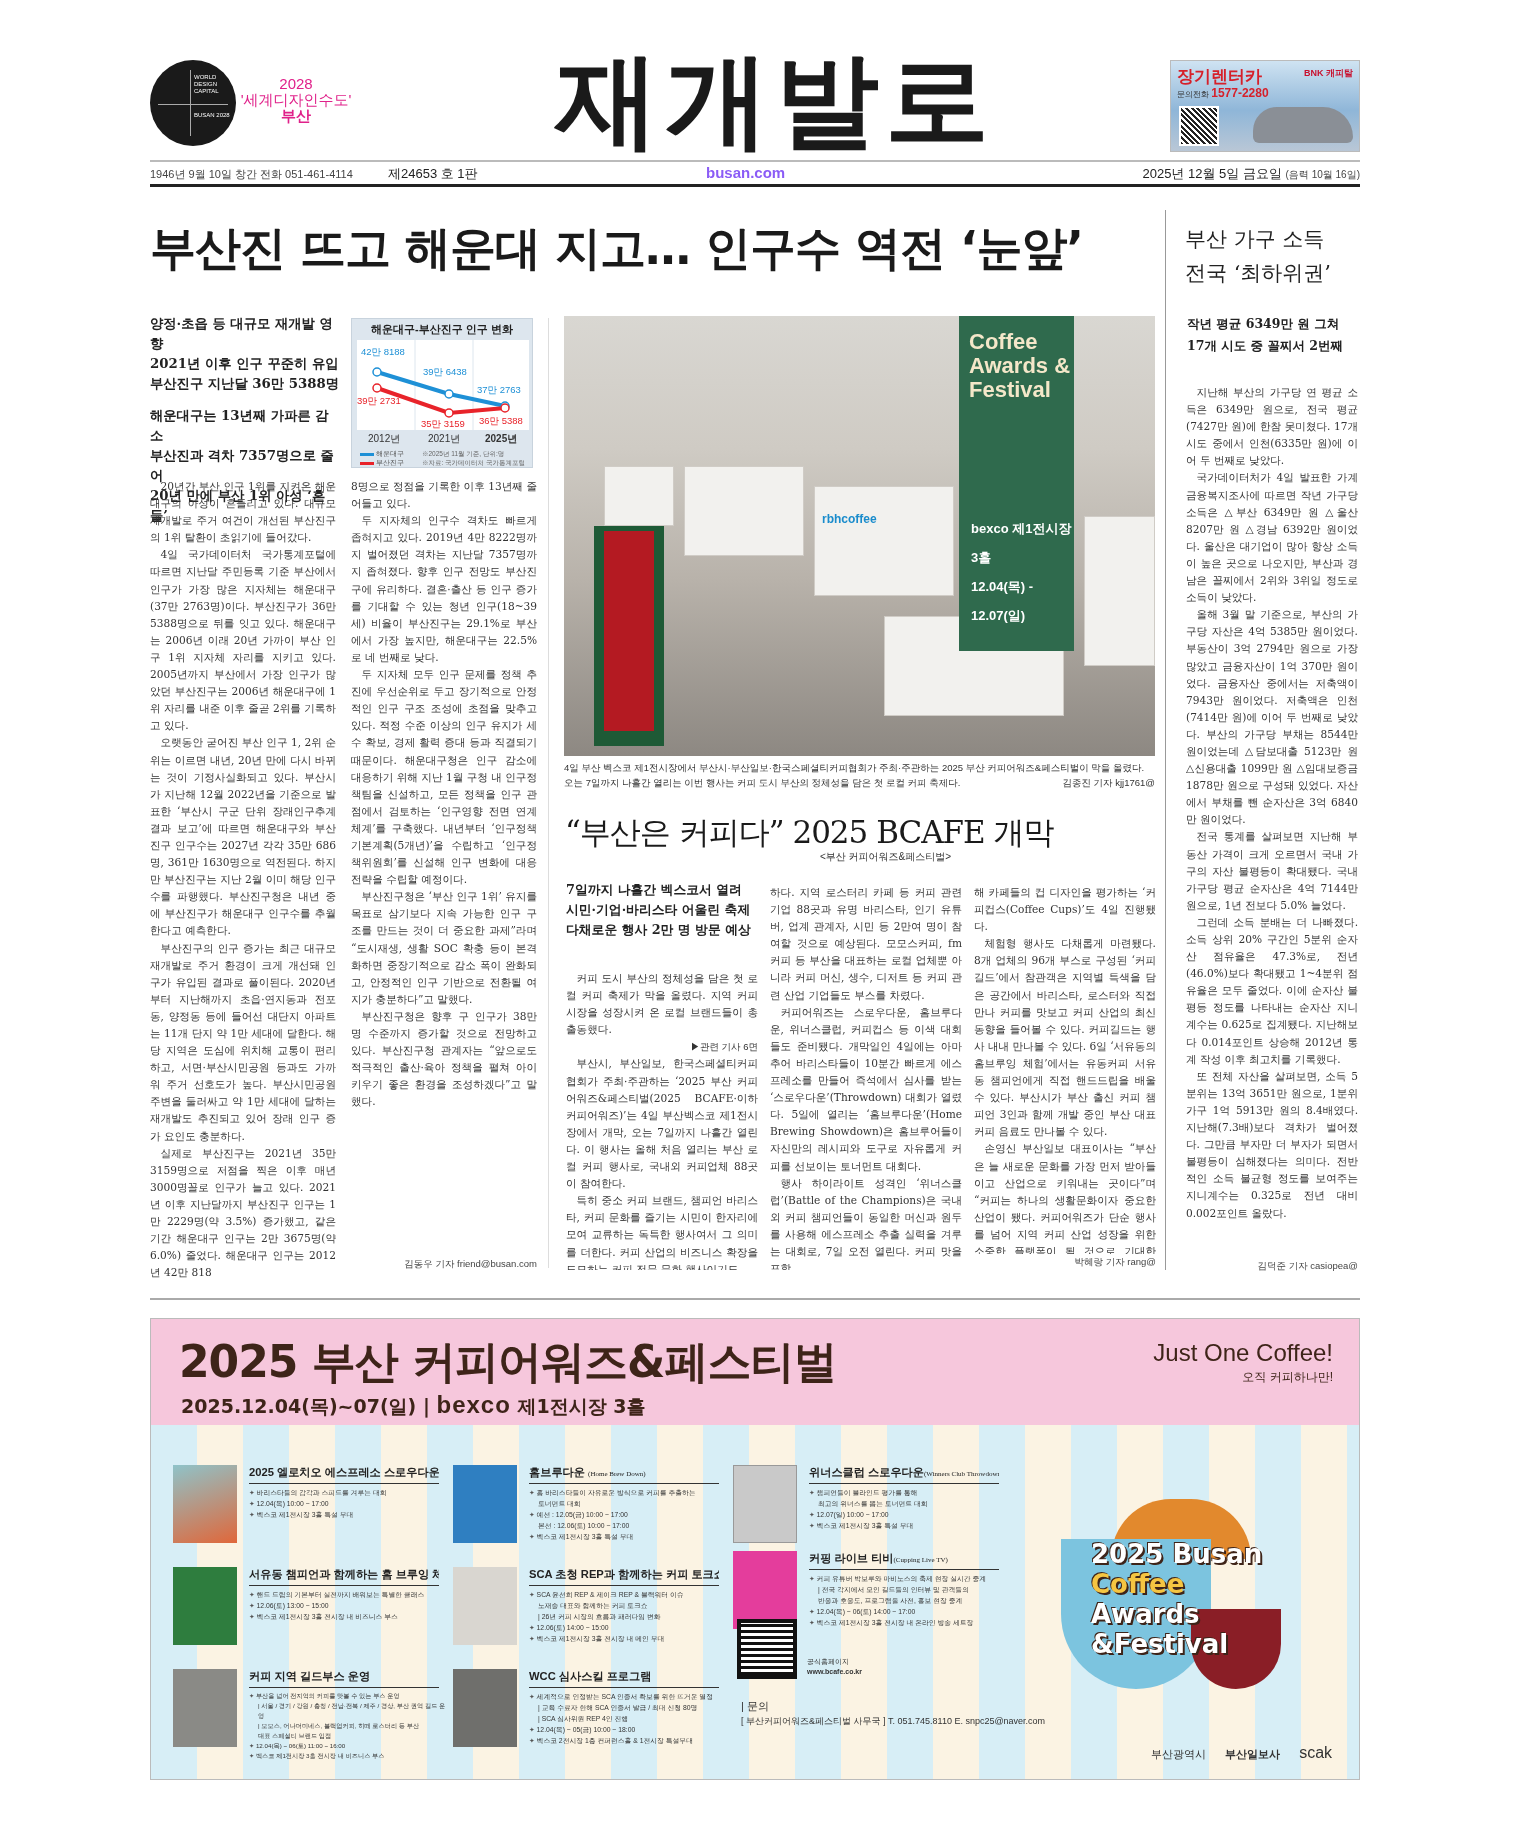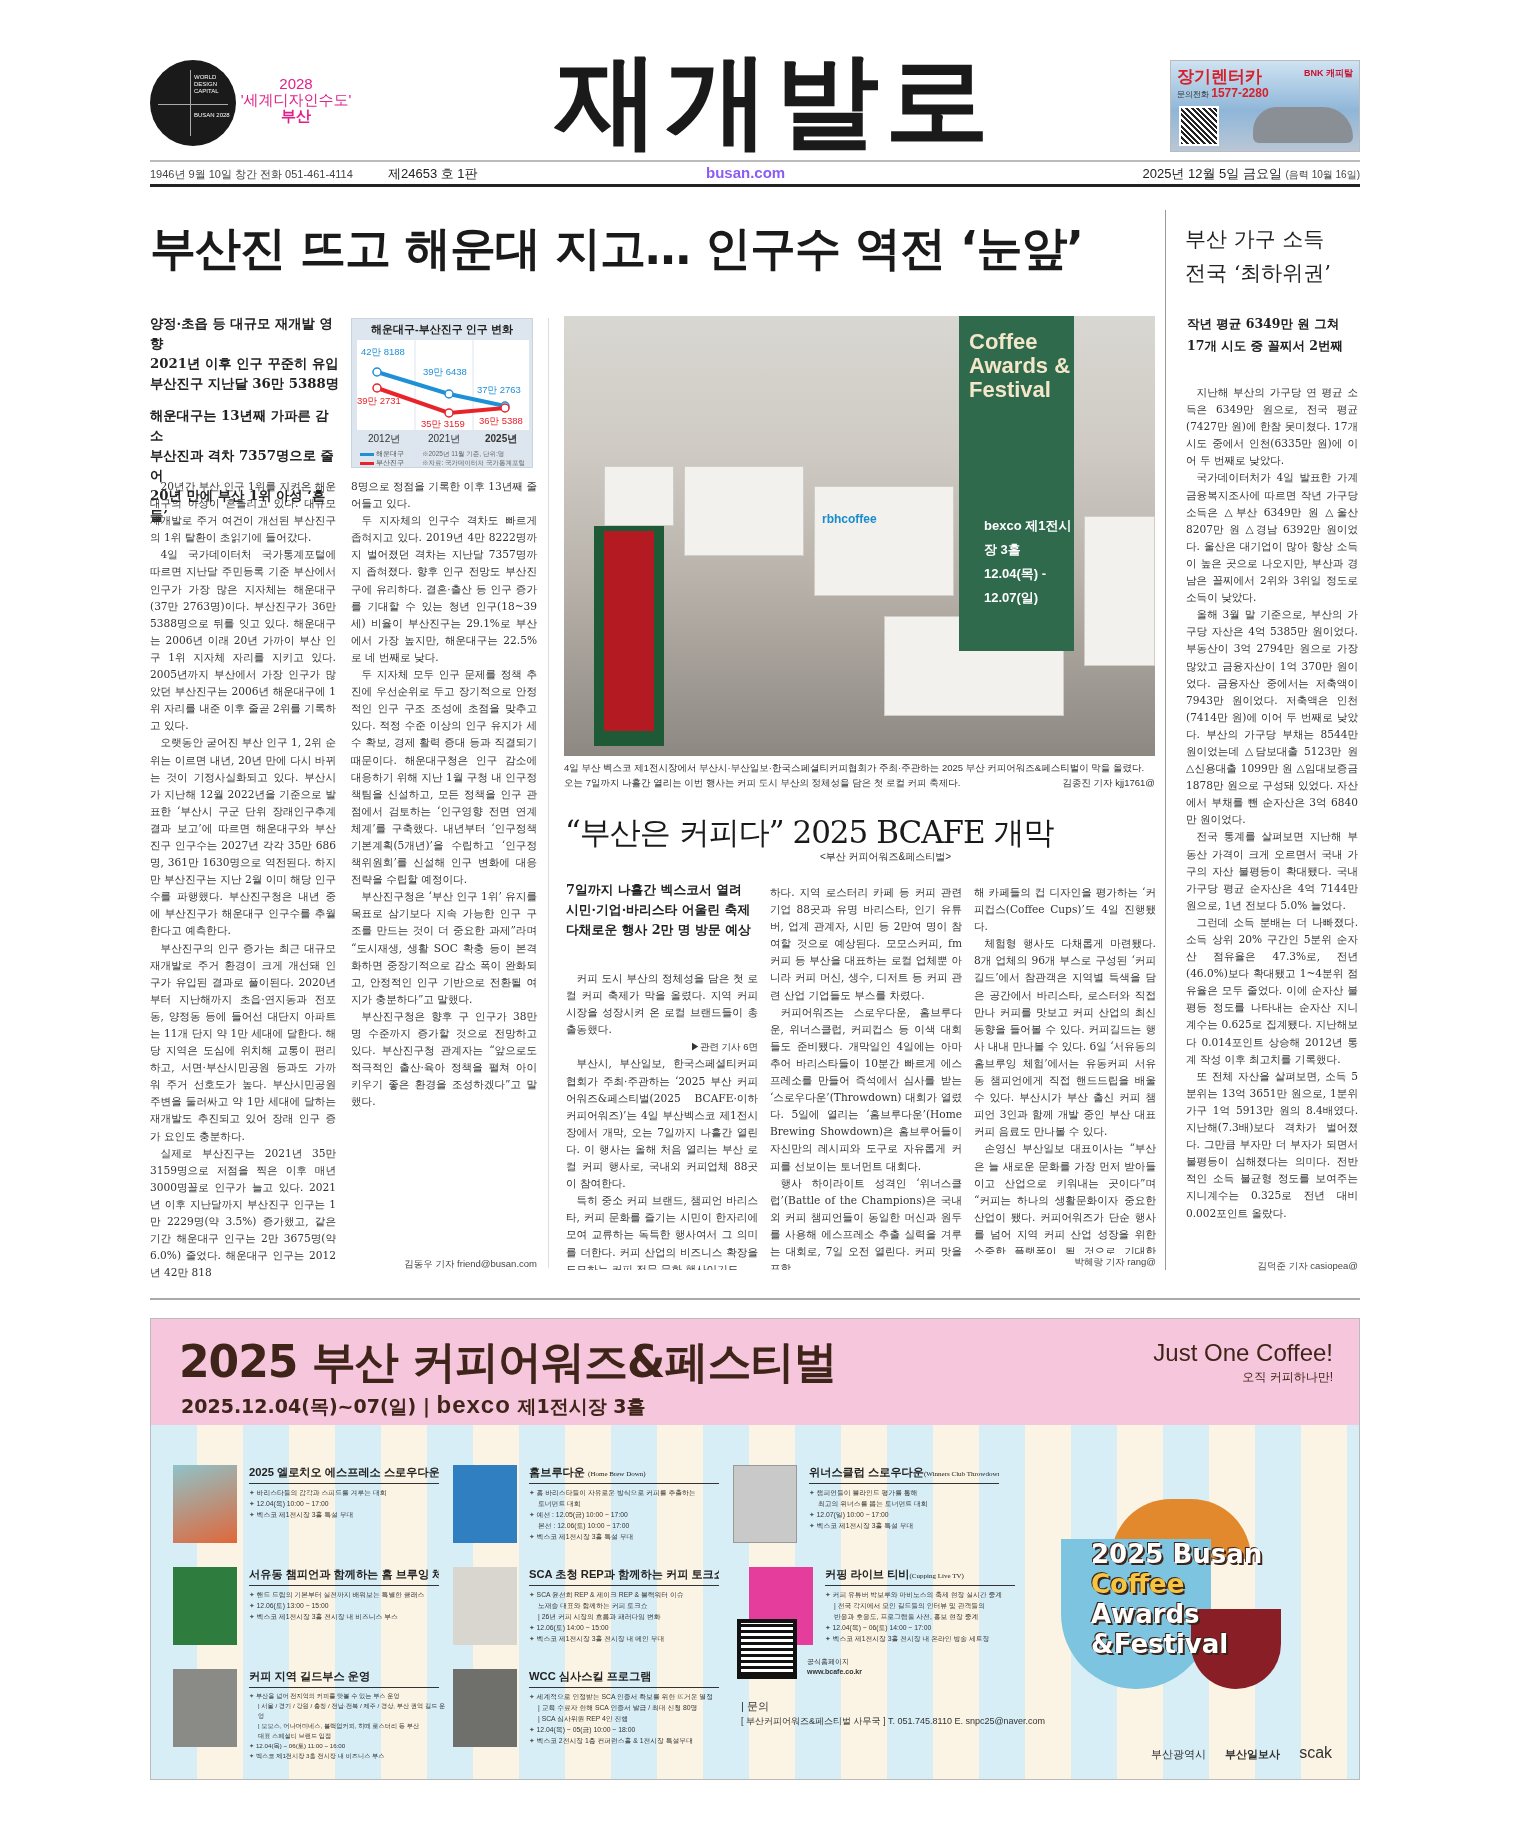--- a/index.html
+++ b/index.html
@@ -48,21 +48,21 @@
 
   
   .col { font-family: "DejaVu Serif", serif; font-size: 10.6px; line-height: 17.1px; color: #333; text-align: justify; }
   .col p { text-indent: 1em; }
   .byline { text-align: right; font-family: "Liberation Sans", sans-serif; font-size: 9.5px; color: #444; }
 
   
   .photo { left: 564px; top: 316px; width: 591px; height: 440px; background: linear-gradient(180deg,#d9d7d2 0%,#cfcbc4 30%,#b8b2aa 60%,#8d8882 100%); overflow: hidden; }
   .photo .banner { position: absolute; left: 395px; top: 0; width: 115px; height: 335px; background: #2f6a4d; }
   .photo .banner .t { position: absolute; left: 10px; top: 14px; color: #f4e7c9; font-family: "Liberation Sans", sans-serif; font-weight: bold; font-size: 22px; line-height: 24px; }
-  .photo .banner .dt { position: absolute; left: 25px; top: 198px; color: #fff; font-family: "Liberation Sans", sans-serif; font-size: 13px; font-weight: bold; line-height: 24px; }
+  .photo .banner .dt { position: absolute; left: 12px; top: 198px; color: #fff; font-family: "Liberation Sans", sans-serif; font-size: 13px; font-weight: bold; line-height: 29px; }
   .photo .booth { position: absolute; background: #f2f1ee; border: 1px solid #d0ccc6; }
   .photo .xmas { position: absolute; left: 30px; top: 210px; width: 70px; height: 220px; background: #1e5a36; }
   .photo .red { position: absolute; left: 40px; top: 215px; width: 50px; height: 200px; background: #b41a22; }
   .photo .lbl { position: absolute; font-family: "Liberation Sans", sans-serif; font-size: 12px; color: #222; }
   .caption { left: 564px; top: 760px; width: 591px; font-family: "Liberation Sans", sans-serif; font-size: 9.5px; line-height: 15px; color: #333; }
   .caption .credit { position: absolute; right: 0; top: 15px; }
 
   .coffee-head { left: 565px; top: 812px; font-family: "DejaVu Serif", serif; font-size: 31px; color: #1a1a1a; letter-spacing: -1px; }
   .coffee-sub { left: 820px; top: 850px; font-family: "Liberation Sans", sans-serif; font-size: 10px; color: #333; }
   .coffee-deck { left: 566px; top: 880px; width: 195px; font-family: "DejaVu Serif", serif; font-weight: bold; font-size: 12.8px; line-height: 20px; color: #222; }
@@ -329,21 +329,21 @@
     <div class="thumb" style="background:#d9d6d0;"></div>
     <div class="h"><span>SCA 초청 REP과 함께하는 커피 토크쇼</span></div>
     <ul>
       <li>SCA 윤선희 REP &amp; 제이크 REP &amp; 블랙워터 이슈</li>
       <li class="cont">노재승 대표와 함께하는 커피 토크쇼</li>
       <li class="cont">| 26년 커피 시장의 흐름과 패러다임 변화</li>
       <li>12.06(토) 14:00 ~ 15:00</li>
       <li>벡스코 제1전시장 3홀 전시장 내 메인 무대</li>
     </ul>
   </div>
-  <div class="ev" style="left:582px;top:248px;margin-left:16px;">
+  <div class="ev" style="left:582px;top:232px;">
     <div class="thumb" style="background:#e43d9c;"></div>
     <div class="h"><span>커핑 라이브 티비</span><small>(Cupping Live TV)</small></div>
     <ul>
       <li>커피 유튜버 박보루와 마비노스의 축제 현장 실시간 중계</li>
       <li class="cont">| 전국 각지에서 모인 길드들의 인터뷰 및 관객들의</li>
       <li class="cont">반응과 호응도, 프로그램을 사전, 홍보 현장 중계</li>
       <li>12.04(목) ~ 06(토) 14:00 ~ 17:00</li>
       <li>벡스코 제1전시장 3홀 전시장 내 온라인 방송 세트장</li>
     </ul>
   </div>

